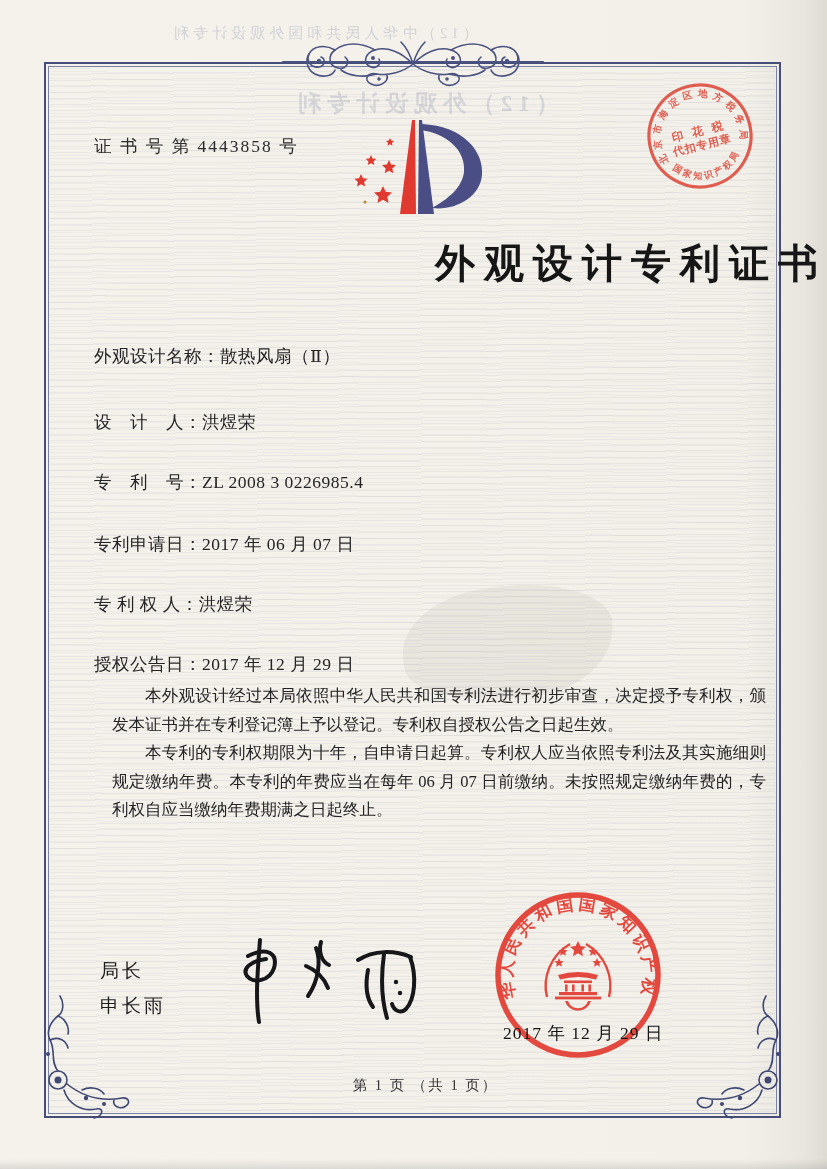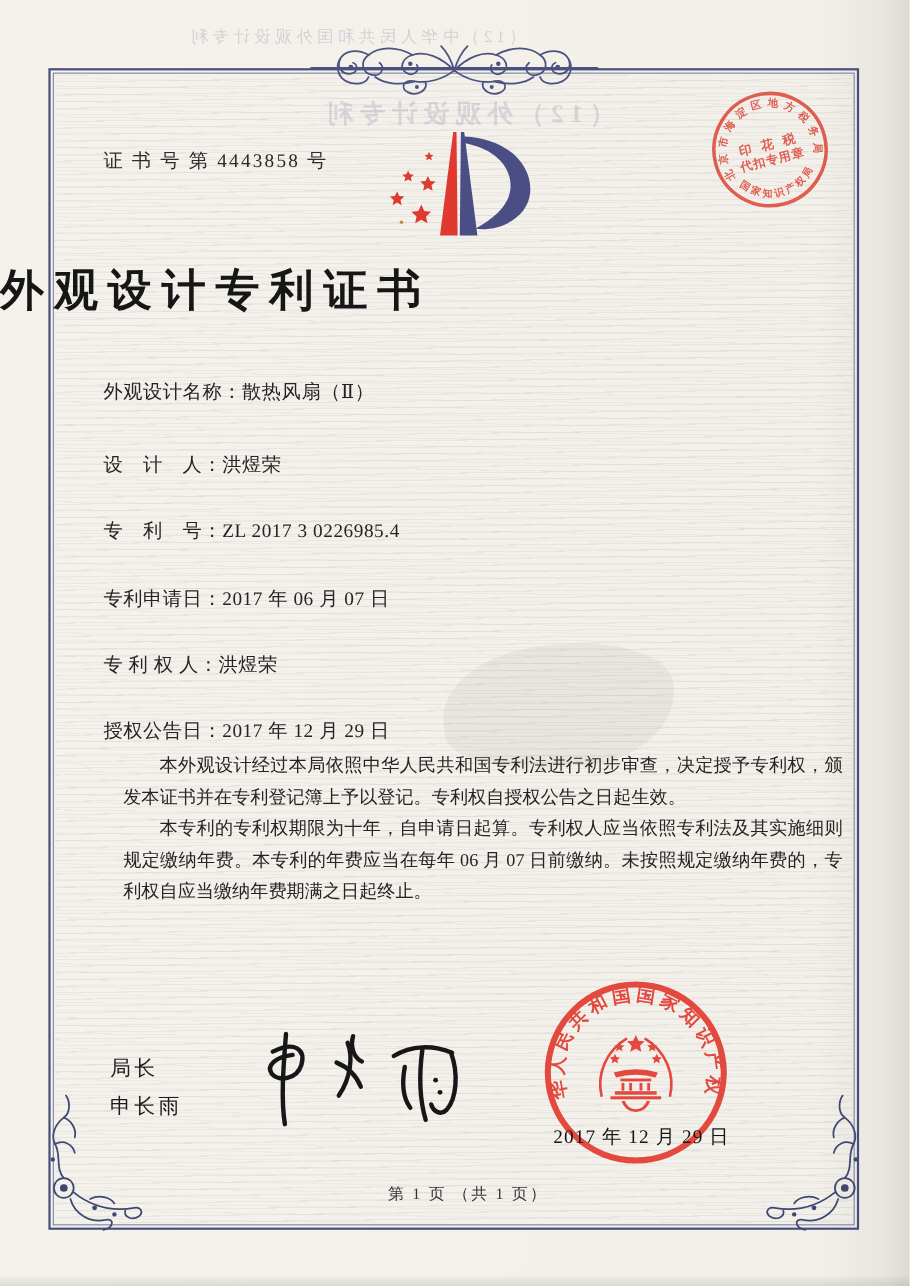--- a/index.html
+++ b/index.html
@@ -30,21 +30,21 @@
   .frame-inner{position:absolute;left:2px;top:2px;right:2px;bottom:2px;
     border:1px solid #7a81a3;}
   .waves{position:absolute;left:4px;top:4px;right:4px;bottom:4px;
     background:
       repeating-linear-gradient(179.3deg, rgba(104,114,152,0.085) 0px, rgba(104,114,152,0.085) 1px, rgba(0,0,0,0) 1px, rgba(0,0,0,0) 6px),
       repeating-linear-gradient(180.9deg, rgba(104,114,152,0.06) 0px, rgba(104,114,152,0.06) 1px, rgba(0,0,0,0) 1px, rgba(0,0,0,0) 7px);
   }
 
   
   .cert-no{left:94px;top:116px;font-size:17.5px;letter-spacing:2px;color:#2b2b2b;margin-top:18px;}
-  .title{left:0;right:0;top:236px;text-align:left;font-size:40px;font-weight:bold;
+  .title{left:0;right:0;top:236px;text-align:right;font-size:40px;font-weight:bold;
     letter-spacing:9px;color:#161616;}
   .field{left:94px;font-size:17.5px;color:#242424;letter-spacing:.5px;white-space:nowrap;}
   .f0{top:344px;} .f1{top:410px;} .f2{top:470px;} .f3{top:532px;} .f4{top:592px;} .f5{top:652px;}
   .body-text{left:112px;top:682px;width:654px;font-size:16.5px;line-height:28.5px;
     text-align:justify;color:#242424;}
   .body-text p{margin:0;text-indent:2em;}
   .director{left:100px;font-size:19px;letter-spacing:3px;color:#1d1d1d;}
   .dir-title{top:958px;} .dir-name{top:993px;text-align:center;}
   .seal-date{left:503px;top:1021px;font-size:17.5px;letter-spacing:1px;color:#151515;white-space:nowrap;}
   .page-footer{left:0;right:0;top:1076px;text-align:center;font-size:14.5px;letter-spacing:2px;color:#333;margin-left:24px;}
@@ -137,21 +137,21 @@
     </g>
     <polygon points="80,2 83,2 84,96 68,96" fill="#e03a30"></polygon>
     <polygon points="87,2 90,2 102,96 86,96" fill="#4a4e85"></polygon>
     <path fill="#4a4e85" d="M90,6 C132,8 152,34 150,57 C148,80 122,93 100,90 C116,81 130,70 132,54 C134,33 116,16 89,12 Z"></path>
   </svg>
 
   <h1 class="abs title" style="margin:0">外观设计专利证书</h1>
 
   <div class="abs field f0"><span>外观设计名称：</span><span>散热风扇（Ⅱ）</span></div>
   <div class="abs field f1"><span>设　计　人：</span><span>洪煜荣</span></div>
-  <div class="abs field f2"><span>专　利　号：</span><span>ZL 2017 3 0226985.4</span></div>
+  <div class="abs field f2"><span>专　利　号：</span><span>ZL 2008 3 0226985.4</span></div>
   <div class="abs field f3"><span>专利申请日：</span><span>2017 年 06 月 07 日</span></div>
   <div class="abs field f4"><span>专 利 权 人：</span><span>洪煜荣</span></div>
   <div class="abs field f5"><span>授权公告日：</span><span>2017 年 12 月 29 日</span></div>
 
   <div class="abs body-text">
     <p>本外观设计经过本局依照中华人民共和国专利法进行初步审查，决定授予专利权，颁发本证书并在专利登记簿上予以登记。专利权自授权公告之日起生效。</p>
     <p>本专利的专利权期限为十年，自申请日起算。专利权人应当依照专利法及其实施细则规定缴纳年费。本专利的年费应当在每年 06 月 07 日前缴纳。未按照规定缴纳年费的，专利权自应当缴纳年费期满之日起终止。</p>
   </div>
 
   <div class="abs director dir-title">局长</div>

